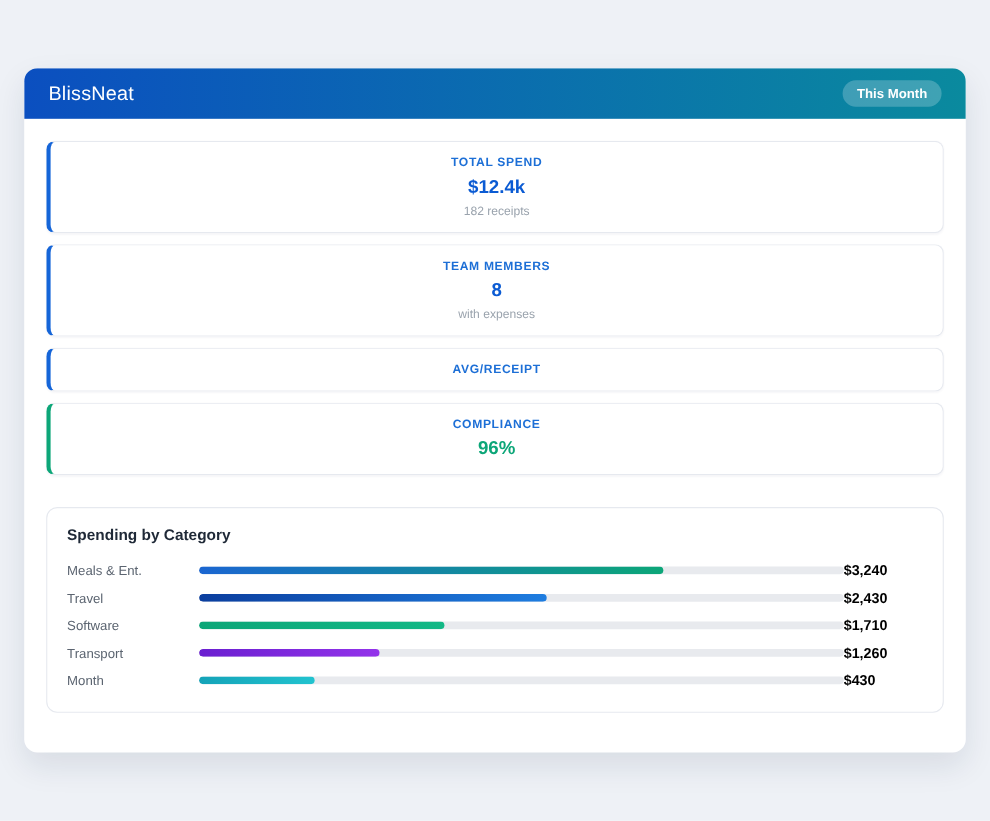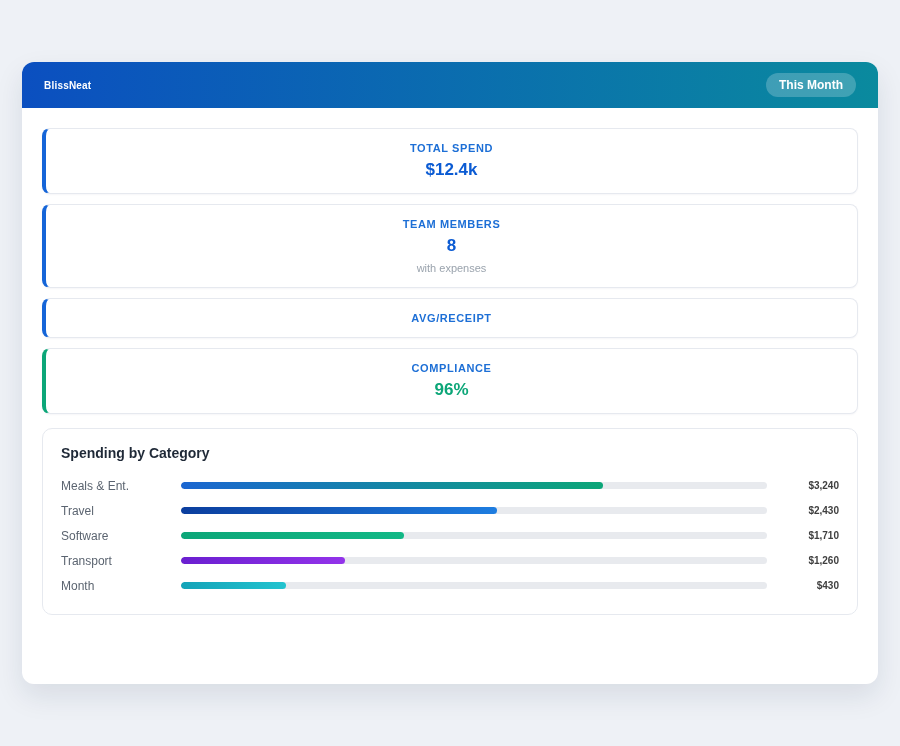--- a/index.html
+++ b/index.html
@@ -20,22 +20,22 @@
   }
   .app-header {
     height: 46px;
     display: flex;
     align-items: center;
     justify-content: space-between;
     padding: 0 22px;
   }
   .app-title {
     color: #ffffff;
-    font-size: 10px;
-    font-weight: bold;
+    font-size: 18px;
+    font-weight: normal;
     letter-spacing: 0.2px;
   }
   .period-badge {
     background: rgba(255,255,255,0.22);
     color: #ffffff;
     font-size: 12px;
     font-weight: bold;
     padding: 5px 13px;
     border-radius: 999px;
     border: none;
@@ -70,21 +70,21 @@
   .stat-sub {
     font-size: 11px;
     color: #9aa3ad;
     margin-top: 6px;
   }
   .stat-sub:empty { display: none; }
   .chart-card {
     border: 1px solid #e6e9ef;
     border-radius: 10px;
     padding: 16px 18px;
-    margin-top: 14px;
+    margin-top: 29px;
     background: #ffffff;
   }
   .chart-title {
     font-size: 14px;
     font-weight: bold;
     color: #1f2937;
     margin-bottom: 12px;
   }
   .chart-row {
     display: grid;
@@ -100,41 +100,42 @@
     height: 7px;
     background: #e8eaee;
     border-radius: 4px;
     overflow: hidden;
   }
   .bar-fill {
     height: 100%;
     border-radius: 4px;
   }
   .chart-row-value {
-    font-size: 10px;
+    font-size: 13px;
     font-weight: bold;
-    color: #404040;
-    text-align: right;
+    color: #000000;
+    text-align: left;
   }
 </style>
 </head>
 <body style="background: rgb(238, 241, 246);">
 
 <div class="app-card">
 
   <div class="app-header" style="background: linear-gradient(90deg, rgb(11, 79, 192), rgb(10, 138, 158));">
     <div class="app-title">BlissNeat</div>
     <button class="period-badge">This Month</button>
   </div>
 
   <div class="app-body">
 
     <div class="stat-card" style="border-left-color: rgb(21, 101, 216);">
       <div class="stat-label">TOTAL SPEND</div>
       <div class="stat-value" style="color: rgb(11, 91, 211);">$12.4k</div>
+      <div class="stat-sub">182 receipts</div>
     </div>
 
     <div class="stat-card" style="border-left-color: rgb(21, 101, 216);">
       <div class="stat-label">TEAM MEMBERS</div>
       <div class="stat-value" style="color: rgb(11, 91, 211);">8</div>
       <div class="stat-sub">with expenses</div>
     </div>
 
     <div class="stat-card" style="border-left-color: rgb(21, 101, 216);">
       <div class="stat-label">AVG/RECEIPT</div>

